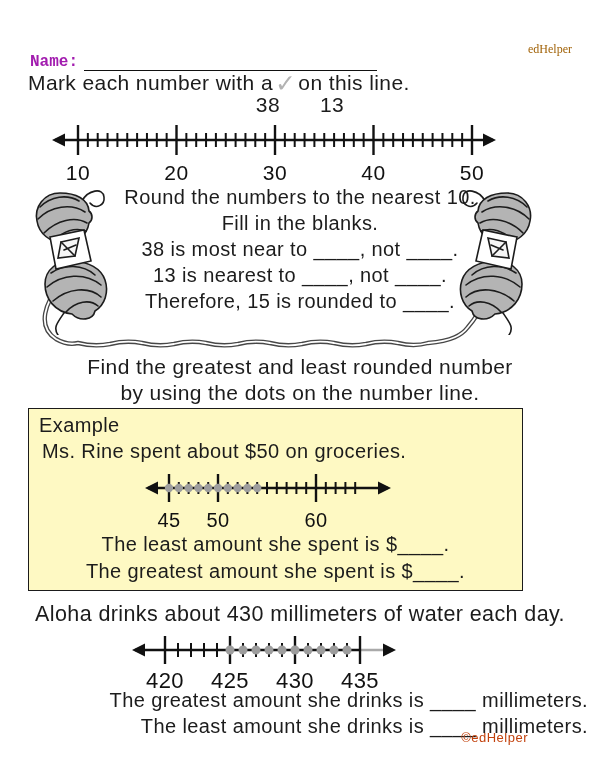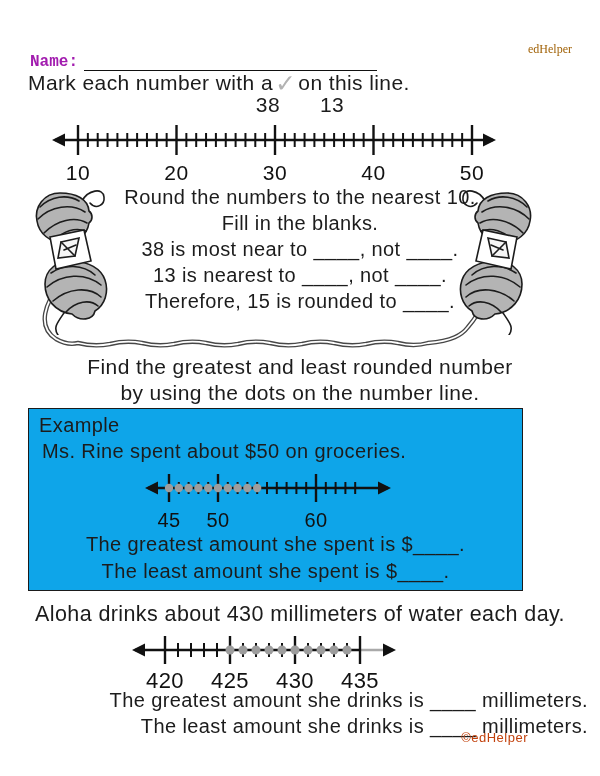--- a/index.html
+++ b/index.html
@@ -19,21 +19,21 @@
   .check{color:#b3b3b3;font-family:"DejaVu Sans",sans-serif;font-size:25px;line-height:18px;vertical-align:-2px;padding:0 2px;}
   .mark-numbers{position:absolute;top:93px;left:0;width:600px;display:flex;justify-content:center;gap:40px;font-size:21px;}
   .nl{position:absolute;}
   .nl text{font-family:"Liberation Sans","DejaVu Sans",sans-serif;letter-spacing:0.5px;}
   .yarn-section{position:absolute;top:182px;left:0;width:600px;height:172px;}
   .yarn-text{position:absolute;top:2px;left:0;width:600px;text-align:center;font-size:20px;line-height:26px;}
   .yarn-left{position:absolute;left:30px;top:3px;}
   .yarn-right{position:absolute;left:452px;top:3px;transform:scaleX(-1);}
   .yarn-border{position:absolute;left:0;top:0;pointer-events:none;}
   .find-section{position:absolute;top:354px;left:0;width:600px;text-align:center;font-size:21px;line-height:26px;}
-  .example-box{position:absolute;top:408px;left:28px;width:495px;height:183px;border:1.6px solid #1b1b1b;box-sizing:border-box;background:#0ea5e9;}
+  .example-box{position:absolute;top:408px;left:28px;width:495px;height:183px;border:1.6px solid #1b1b1b;box-sizing:border-box;background:#fef9c3;}
   .box-title{position:absolute;top:5px;left:10px;font-size:20px;}
   .box-sentence{position:absolute;top:31px;left:13px;font-size:20px;}
   .box-answers{position:absolute;top:122px;left:0;width:100%;text-align:center;font-size:20px;line-height:27px;}
   .bottom-sentence{position:absolute;top:602px;left:0;width:600px;text-align:center;font-size:21.5px;}
   .bottom-answers{position:absolute;top:687px;left:0;width:548px;text-align:right;font-size:20px;line-height:26px;margin-left:40px;}
   .brand-bottom{position:absolute;top:730px;right:72px;font-size:13px;letter-spacing:0.5px;color:#c2410c;}
 </style>
 </head>
 <body>
 
@@ -206,22 +206,22 @@
         <circle cx="73" cy="17" r="4.2" fill="#9d9d9d"></circle>
         <circle cx="82.80000000000001" cy="17" r="4.2" fill="#9d9d9d"></circle>
         <circle cx="92.60000000000001" cy="17" r="4.2" fill="#9d9d9d"></circle>
         <circle cx="102.4" cy="17" r="4.2" fill="#9d9d9d"></circle>
         <circle cx="112.2" cy="17" r="4.2" fill="#9d9d9d"></circle>
         <text x="24" y="56" text-anchor="middle" font-size="20" fill="#111">45</text>
         <text x="73" y="56" text-anchor="middle" font-size="20" fill="#111">50</text>
         <text x="171" y="56" text-anchor="middle" font-size="20" fill="#111">60</text>
       </svg>
     <div class="box-answers gothic">
+      <div>The least amount she spent is $____.</div>
       <div>The greatest amount she spent is $____.</div>
-      <div>The least amount she spent is $____.</div>
     </div>
   </div>
 
   <div class="bottom-sentence gothic">Aloha drinks about 430 millimeters of water each day.</div>
 
   <svg class="nl" style="top:632px;left:132px;" width="264" height="60">
       <line x1="3" y1="18" x2="228" y2="18" stroke="#111" stroke-width="2.4"></line>
       <line x1="228" y1="18" x2="261" y2="18" stroke="#a9a9a9" stroke-width="2.4"></line>
       <path d="M0,18 L13,11.5 L13,24.5 Z" fill="#111"></path>
       <path d="M264,18 L251,11.5 L251,24.5 Z" fill="#111"></path>

